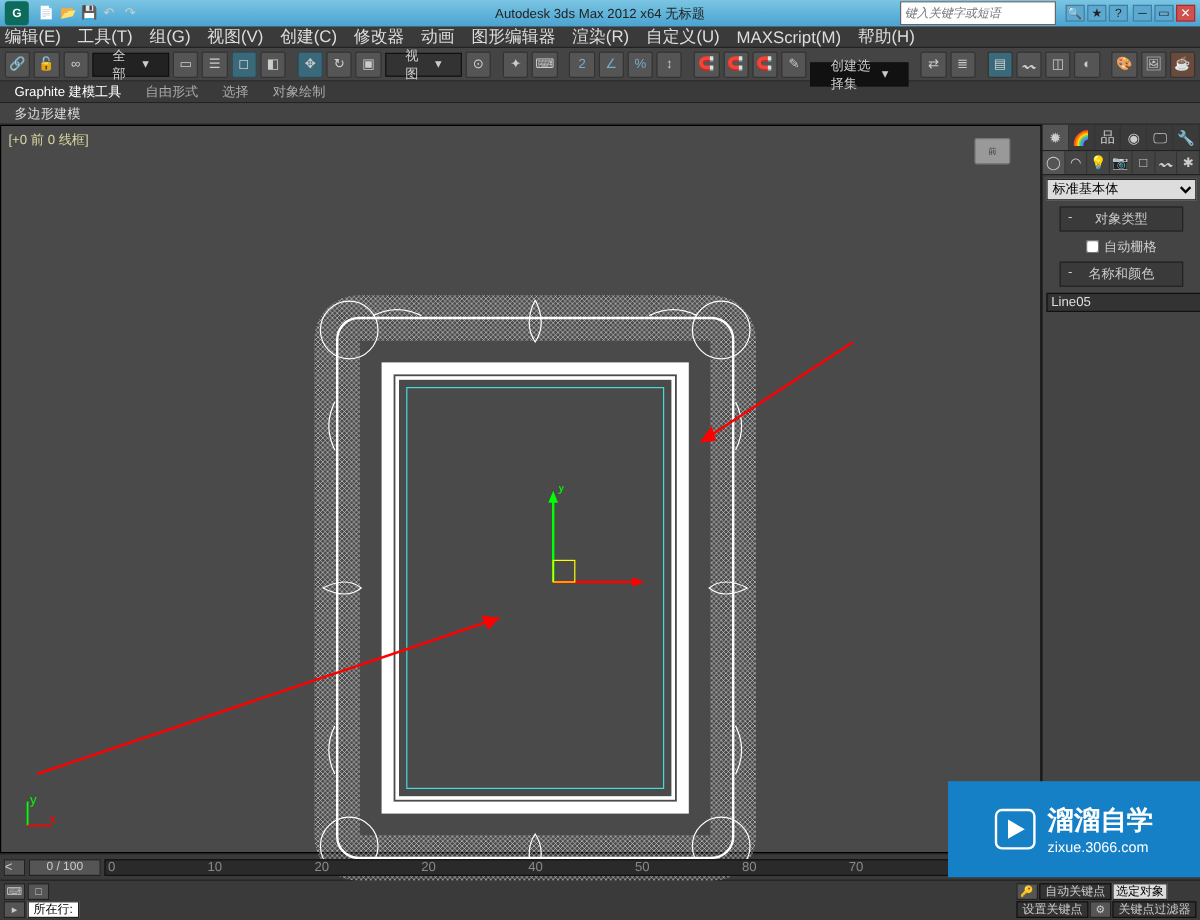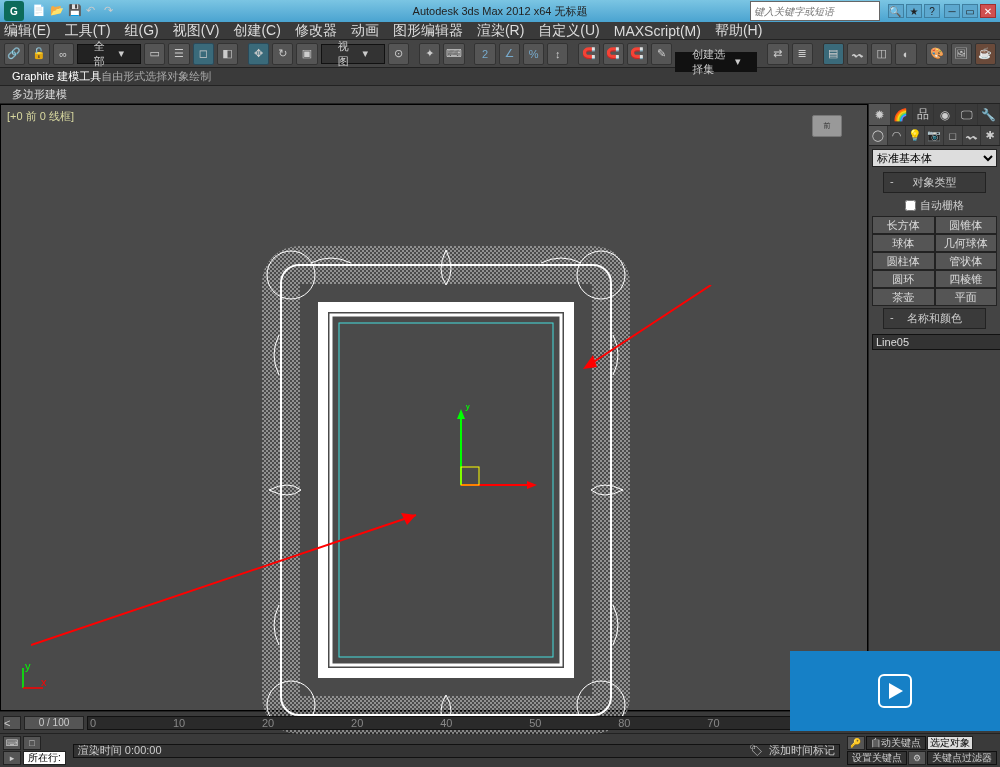--- a/index.html
+++ b/index.html
@@ -24,21 +24,21 @@
 
 .toolbar { height: 28px; background: #444; border-bottom: 1px solid #222; display: flex; align-items: center; padding: 0 4px; gap: 3px; }
 .tbtn { width: 22px; height: 22px; background: #555; border: 1px solid #333; border-radius: 2px; display: flex; align-items: center; justify-content: center; font-size: 11px; }
 .tbtn.sel { background: #3a6a7a; border-color: #2a4a5a; }
 .tdrop { height: 20px; padding: 0 16px; background: #222; border: 1px solid #111; display: flex; align-items: center; gap: 4px; font-size: 11px; }
 .tsep { width: 4px; }
 .tdrop.viewsel { background: #333; }
 .tdrop.objsel { background: #111; width: 84px; margin-top: 16px; }
 
 
-.ribbon { height: 18px; background: #3a3a3a; border-bottom: 1px solid #222; display: flex; align-items: center; padding: 0 12px; color: #aaa; }
+.ribbon { height: 18px; background: #3a3a3a; border-bottom: 1px solid #222; display: flex; align-items: center; gap: 20px; padding: 0 12px; color: #aaa; }
 .ribbon .tab.active { color: #fff; }
 .subribbon { height: 18px; background: #444; border-bottom: 1px solid #222; padding: 0 12px; display: flex; align-items: center; color: #ddd; }
 
 
 .main { display: flex; height: calc(100% - 22px - 18px - 28px - 18px - 18px - 56px); }
 .viewport { flex: 1; background: #4a4a4a; position: relative; border: 1px solid #000000; }
 .viewport .label { position: absolute; top: 4px; left: 6px; color: #d8d8a0; font-size: 11px; }
 .viewport .viewcube-area { position: absolute; top: 10px; right: 20px; width: 40px; height: 40px; }
 .viewcube-area .cube { width: 30px; height: 22px; background: #999; border: 1px solid #777; margin: 0 auto; border-radius: 2px; display: flex; align-items: center; justify-content: center; font-size: 7px; color: #333; }
 .viewport .frame-svg { position: absolute; left: 260px; top: 140px; width: 370px; height: 490px; }
@@ -271,32 +271,20 @@
       <span>✱</span>
     </div>
     <select>
       <option>标准基本体</option>
     </select>
     <div class="rollout-title">对象类型</div>
     <div class="check">
       <input type="checkbox" style="">
       <span>自动栅格</span>
     </div>
-    <div class="btngrid">
-      <button>长方体</button>
-      <button>圆锥体</button>
-      <button>球体</button>
-      <button>几何球体</button>
-      <button>圆柱体</button>
-      <button>管状体</button>
-      <button>圆环</button>
-      <button>四棱锥</button>
-      <button>茶壶</button>
-      <button>平面</button>
-    </div>
     <div class="rollout-title">名称和颜色</div>
     <div class="namefield">
       <input value="Line05" style="">
 
     </div>
   </div>
 </div>
 
 <div class="bottom">
   <div class="timeline">
@@ -323,25 +311,20 @@
       <div class="row">
         <div class="btn">⌨</div>
         <div class="btn">□</div>
       </div>
       <div class="row">
         <div class="btn">▸</div>
         <div class="vrow">所在行:</div>
       </div>
     </div>
     <div class="mid">
-      <div class="info">
-        <span>渲染时间 0:00:00</span>
-        <span style="margin-left:auto">🏷</span>
-        <span>添加时间标记</span>
-      </div>
     </div>
     <div class="right">
       <div class="row">
         <div class="pbtn">🔑</div>
         <div class="autokey">自动关键点</div>
         <div class="keysel">选定对象</div>
       </div>
       <div class="row">
         <div class="autokey">设置关键点</div>
         <div class="pbtn">⚙</div>
@@ -350,13 +333,17 @@
     </div>
   </div>
 </div>
 
 <div class="watermark">
   <div class="logo">
     <svg width="20" height="20">
         <polygon points="4,2 18,10 4,18" fill="#fff"></polygon>
       </svg>
   </div>
+  <div class="txt">
+    <div class="cn">溜溜自学</div>
+    <div class="url">zixue.3066.com</div>
+  </div>
 </div>
 
 </body></html>

